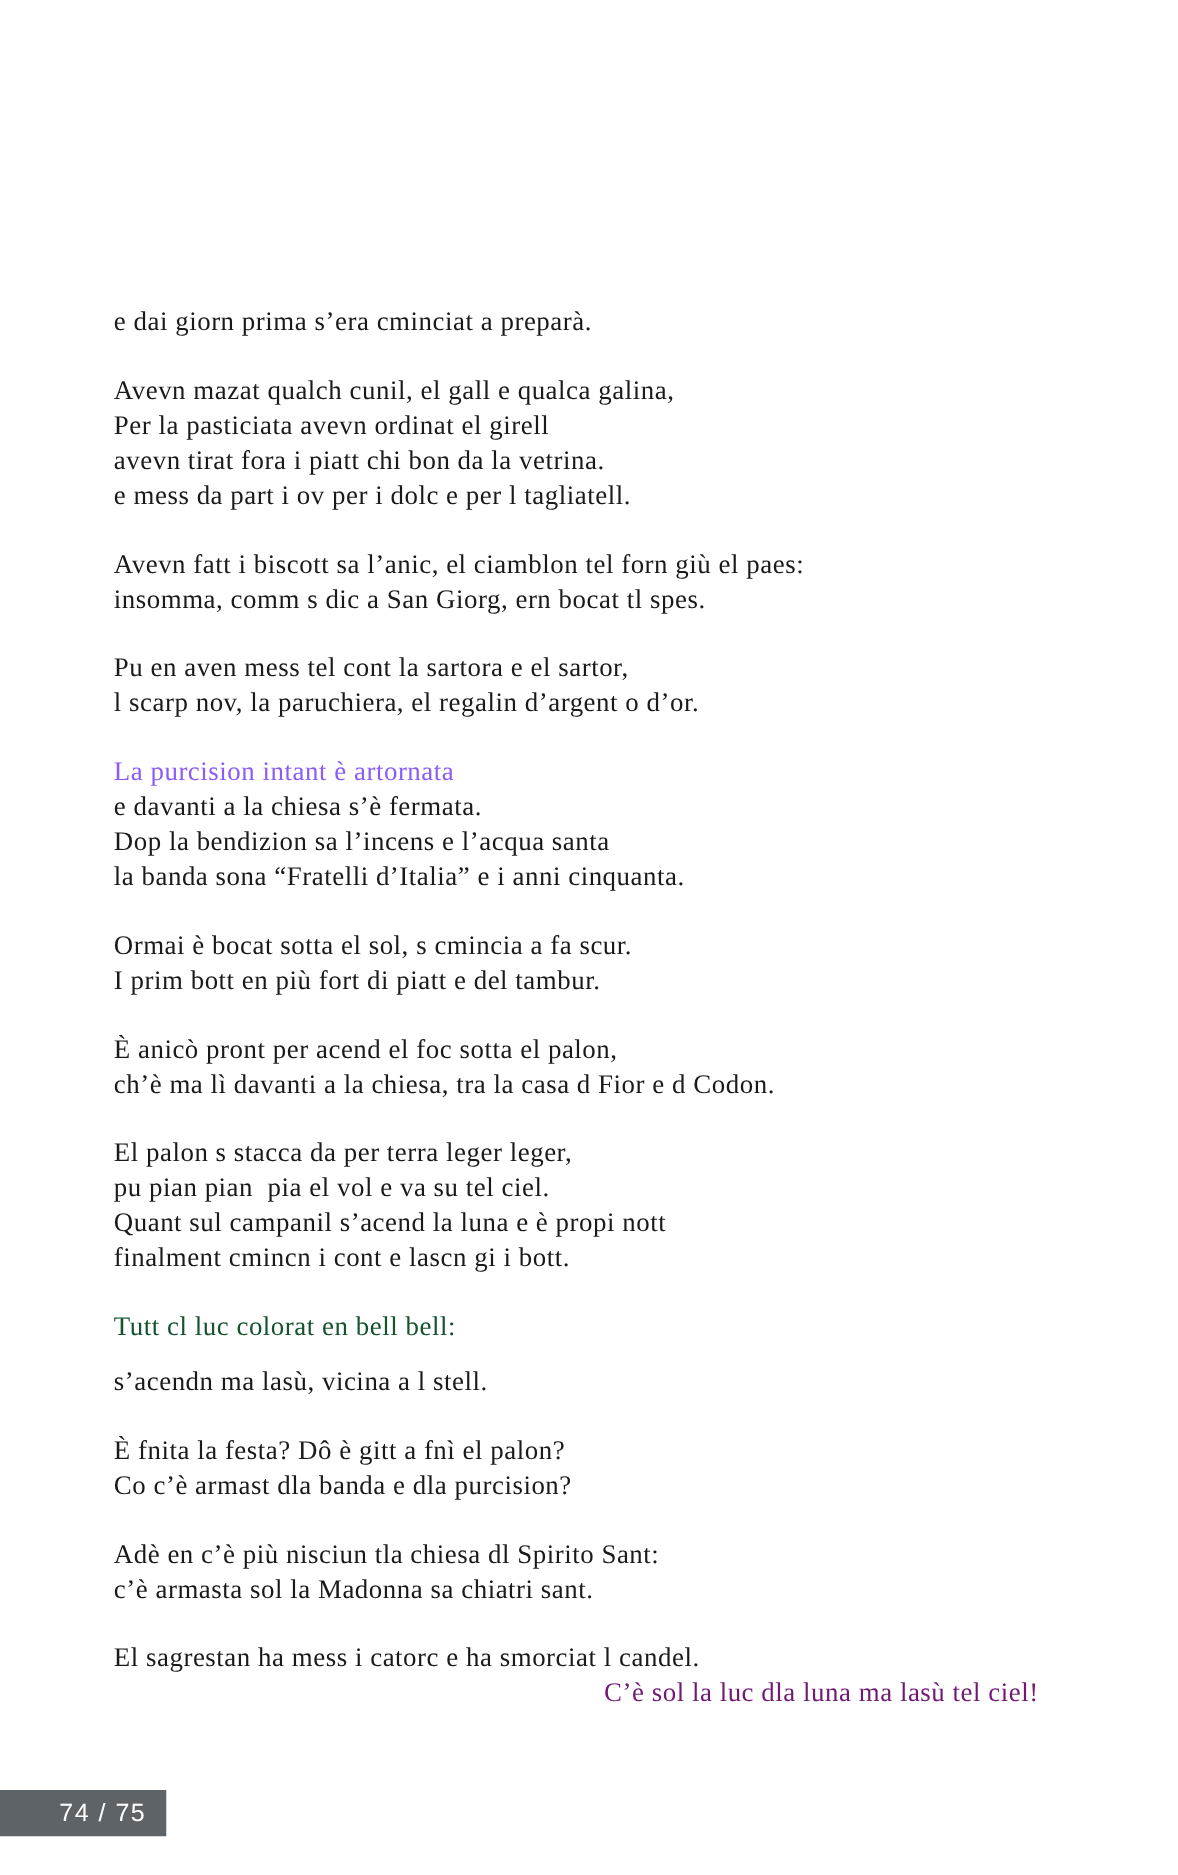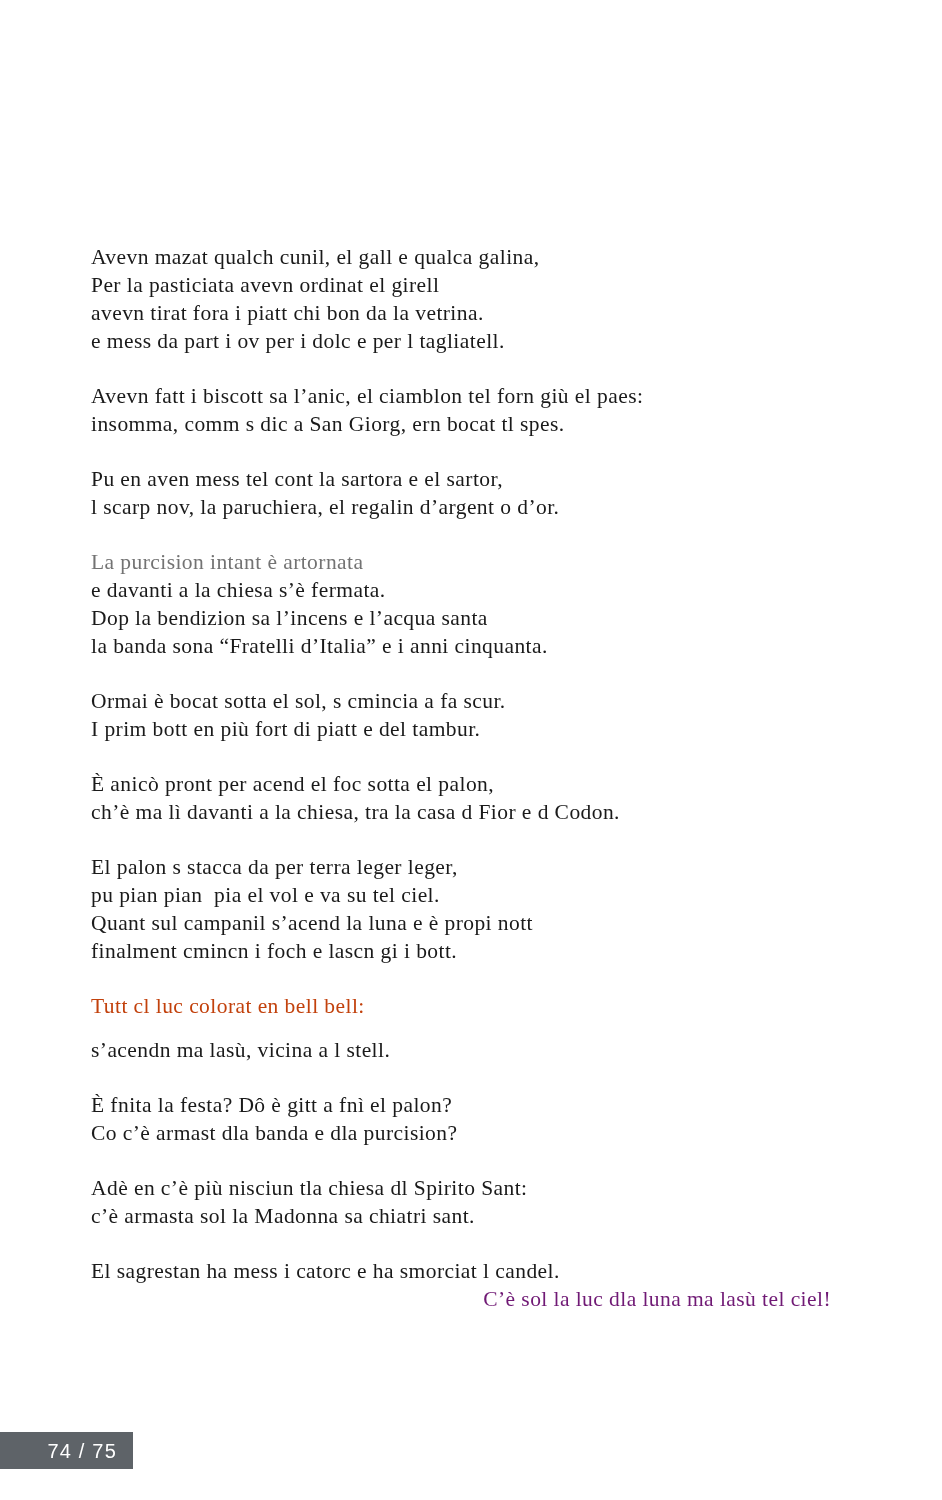--- a/index.html
+++ b/index.html
@@ -72,55 +72,58 @@
     line-height: 1;
   }
 </style>
 </head>
 <body style="background: rgb(255, 255, 255);">
 
 <div id="page">
 
   <div id="poem-body">
       <p class="stanza">
+        <span class="line" style="color: rgb(26, 26, 26);">e dai giorn prima s’era cminciat a preparà.</span>
+      </p>
+      <p class="stanza">
         <span class="line" style="color: rgb(26, 26, 26);">Avevn mazat qualch cunil, el gall e qualca galina,</span>
         <span class="line" style="color: rgb(26, 26, 26);">Per la pasticiata avevn ordinat el girell</span>
         <span class="line" style="color: rgb(26, 26, 26);">avevn tirat fora i piatt chi bon da la vetrina.</span>
         <span class="line" style="color: rgb(26, 26, 26);">e mess da part i ov per i dolc e per l tagliatell.</span>
       </p>
       <p class="stanza">
         <span class="line" style="color: rgb(26, 26, 26);">Avevn fatt i biscott sa l’anic, el ciamblon tel forn giù el paes:</span>
         <span class="line" style="color: rgb(26, 26, 26);">insomma, comm s dic a San Giorg, ern bocat tl spes.</span>
       </p>
       <p class="stanza">
         <span class="line" style="color: rgb(26, 26, 26);">Pu en aven mess tel cont la sartora e el sartor,</span>
         <span class="line" style="color: rgb(26, 26, 26);">l scarp nov, la paruchiera, el regalin d’argent o d’or.</span>
       </p>
       <p class="stanza">
-        <span class="line" style="color: #737373;">La purcision intant è artornata</span>
+        <span class="line" style="color: #8b5cf6;">La purcision intant è artornata</span>
         <span class="line" style="color: rgb(26, 26, 26);">e davanti a la chiesa s’è fermata.</span>
         <span class="line" style="color: rgb(26, 26, 26);">Dop la bendizion sa l’incens e l’acqua santa</span>
         <span class="line" style="color: rgb(26, 26, 26);">la banda sona “Fratelli d’Italia” e i anni cinquanta.</span>
       </p>
       <p class="stanza">
         <span class="line" style="color: rgb(26, 26, 26);">Ormai è bocat sotta el sol, s cmincia a fa scur.</span>
         <span class="line" style="color: rgb(26, 26, 26);">I prim bott en più fort di piatt e del tambur.</span>
       </p>
       <p class="stanza">
         <span class="line" style="color: rgb(26, 26, 26);">È anicò pront per acend el foc sotta el palon,</span>
         <span class="line" style="color: rgb(26, 26, 26);">ch’è ma lì davanti a la chiesa, tra la casa d Fior e d Codon.</span>
       </p>
       <p class="stanza">
         <span class="line" style="color: rgb(26, 26, 26); margin-top: 24px;">El palon s stacca da per terra leger leger,</span>
         <span class="line" style="color: rgb(26, 26, 26);">pu pian pian  pia el vol e va su tel ciel.</span>
         <span class="line" style="color: rgb(26, 26, 26);">Quant sul campanil s’acend la luna e è propi nott</span>
-        <span class="line" style="color: rgb(26, 26, 26);">finalment cmincn i foch e lascn gi i bott.</span>
+        <span class="line" style="color: rgb(26, 26, 26);">finalment cmincn i cont e lascn gi i bott.</span>
       </p>
       <p class="stanza">
-        <span class="line" style="color: #c2410c;">Tutt cl luc colorat en bell bell:</span>
+        <span class="line" style="color: #14532d;">Tutt cl luc colorat en bell bell:</span>
         <span class="line" style="color: rgb(26, 26, 26); margin-top: 16px;">s’acendn ma lasù, vicina a l stell.</span>
       </p>
       <p class="stanza">
         <span class="line" style="color: rgb(26, 26, 26);">È fnita la festa? Dô è gitt a fnì el palon?</span>
         <span class="line" style="color: rgb(26, 26, 26);">Co c’è armast dla banda e dla purcision?</span>
       </p>
       <p class="stanza">
         <span class="line" style="color: rgb(26, 26, 26);">Adè en c’è più nisciun tla chiesa dl Spirito Sant:</span>
         <span class="line" style="color: rgb(26, 26, 26);">c’è armasta sol la Madonna sa chiatri sant.</span>
       </p>

